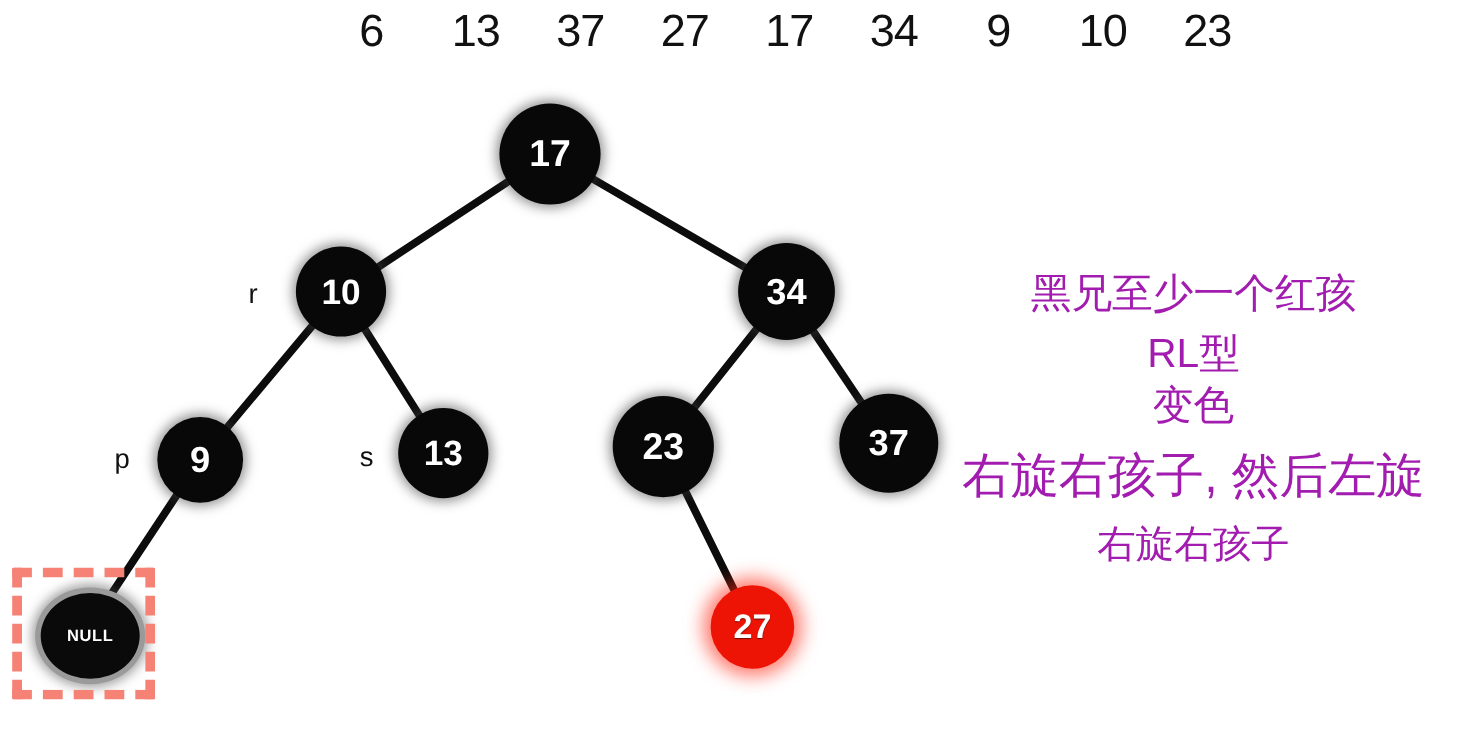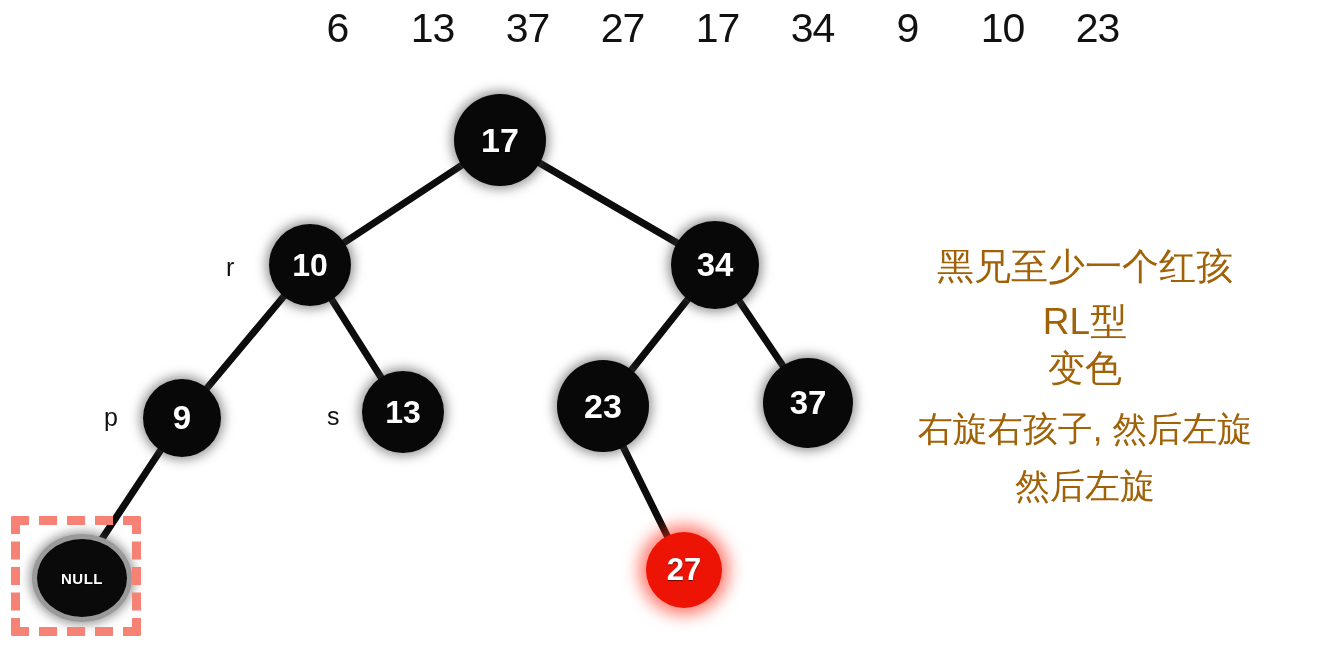--- a/index.html
+++ b/index.html
@@ -106,28 +106,28 @@
   #annotations {
     position: absolute;
     left: 862px;
     top: 248px;
     width: 446px;
     text-align: center;
   }
   .note {
     font-size: 37px;
     line-height: 1.0;
-    color: #a16207;
+    color: #a21caf;
     white-space: nowrap;
     font-family: "Liberation Sans", "DejaVu Sans", sans-serif;
   }
   .note.n0 { margin-top: 0px;  font-size: 37px; }
   .note.n1 { margin-top: 18px; font-size: 37px; }
   .note.n2 { margin-top: 10px; font-size: 37px; }
-  .note.n3 { margin-top: 24px; font-size: 35px; text-align: center; }
+  .note.n3 { margin-top: 24px; font-size: 44px; text-align: center; }
   .note.n4 { margin-top: 22px; font-size: 35px; }
 </style>
 </head>
 <body>
 
 <div id="stage">
 
   <div id="sequence-row">
     <span class="seq-num">6</span>
     <span class="seq-num">13</span>
@@ -187,16 +187,16 @@
       <div class="side-label" style="left: 327px; top: 404px;">s</div>
     </div>
 
   <div id="null-highlight" style="left: 11px; top: 516px; width: 130px; height: 120px; border-color: rgb(245, 130, 116); border-style: dashed;"></div>
 
   <div id="annotations">
     <div class="note n0">黑兄至少一个红孩</div>
     <div class="note n1">RL型</div>
     <div class="note n2">变色</div>
     <div class="note n3">右旋右孩子, 然后左旋</div>
-    <div class="note n4">然后左旋</div>
+    <div class="note n4">右旋右孩子</div>
   </div>
 
 </div>
 
 </body></html>

